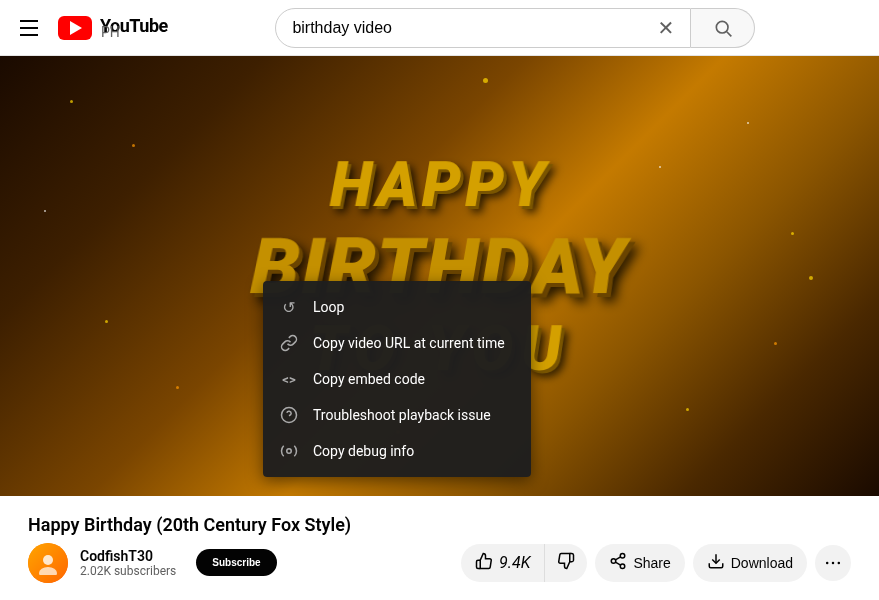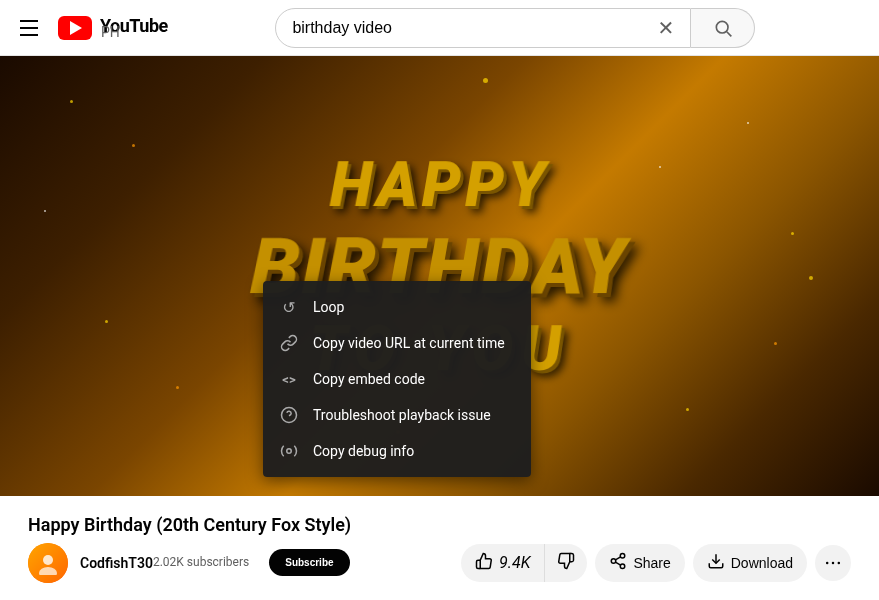--- a/index.html
+++ b/index.html
@@ -258,21 +258,21 @@
       width: 100%;
       height: 100%;
       background: linear-gradient(135deg, #ffa500, #ff6600);
       display: flex;
       align-items: center;
       justify-content: center;
       border-radius: 50%;
     }
     .channel-info {
       display: flex;
-      flex-direction: row;
+      flex-direction: column;
     }
     .channel-name {
       font-size: 14px;
       font-weight: 600;
       color: #030303;
     }
     .channel-subs {
       font-size: 12px;
       color: #606060;
     }

